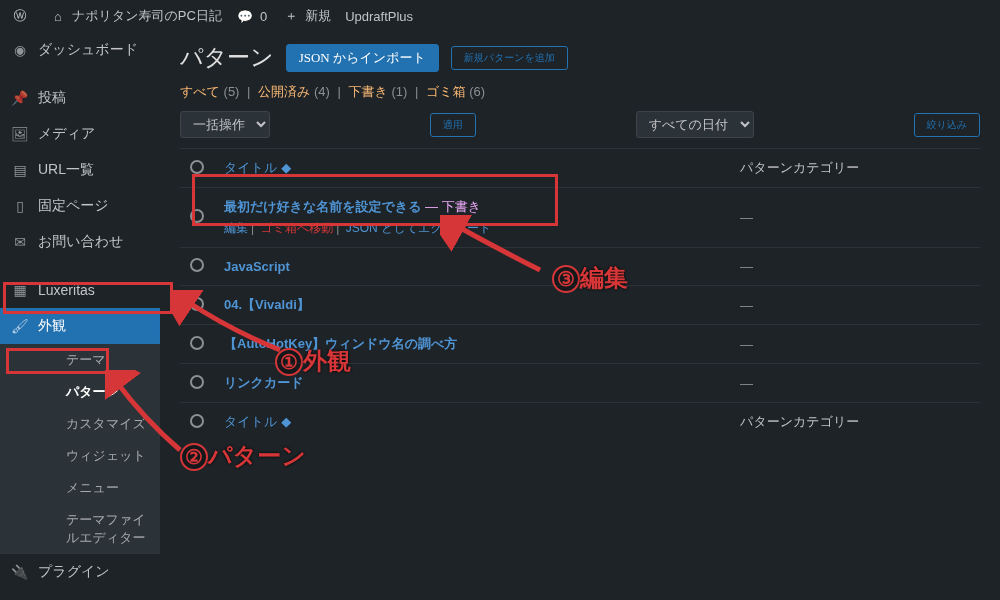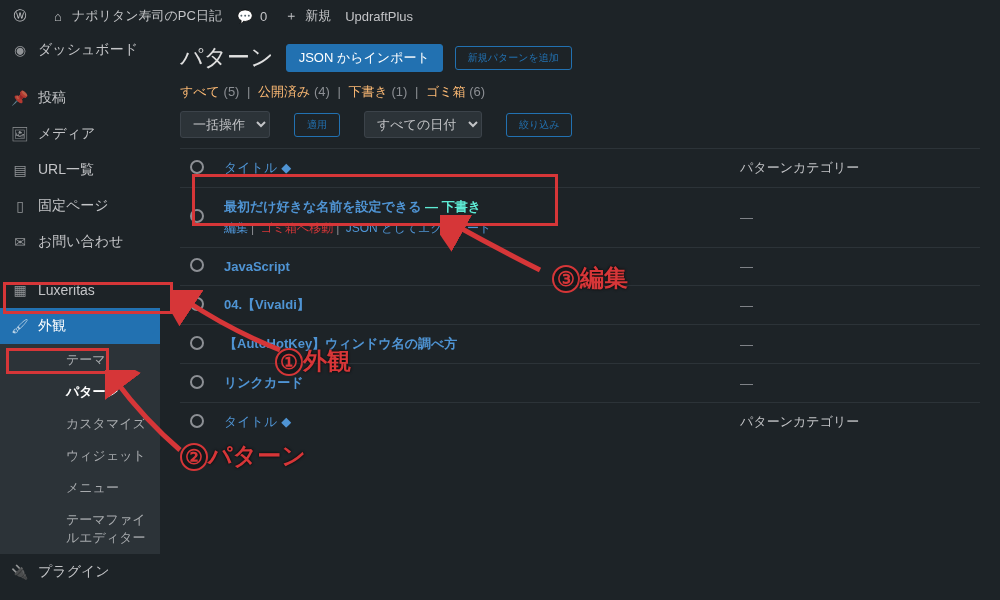--- a/index.html
+++ b/index.html
@@ -12,36 +12,36 @@
   .menu-item { display: flex; align-items: center; padding: 8px 10px; cursor: pointer; color: #c3c4c7; }
   .menu-item .icon { width: 20px; height: 20px; margin-right: 8px; display: inline-flex; align-items: center; justify-content: center; opacity: .7; }
   .menu-item.current { background: #2271b1; color: #fff; position: relative; }
   .menu-item.current::after { content: ""; position: absolute; right: -8px; top: 50%; margin-top: -8px; border: 8px solid transparent; border-left-color: #2271b1; }
   .submenu { background: #2c3338; font-size: 13px; padding-left: 48px; }
   .submenu .sub-item { padding: 7px 12px 7px 18px; color: #a7aaad; cursor: pointer; }
   .submenu .sub-item.current { color: #fff; font-weight: 600; }
   .main { flex: 1; background: #1d2327; padding: 10px 20px; overflow: auto; }
   .header-row { display: flex; align-items: center; gap: 12px; margin-bottom: 10px; }
   .h1 { font-size: 23px; font-weight: 400; color: #e0e0e0; }
-  .btn-primary { background: #2271b1; border: 1px solid #2271b1; color: #fff; padding: 4px 12px; border-radius: 3px; font-size: 13px; cursor: pointer; }
+  .btn-primary { background: #2271b1; border: 1px solid #2271b1; color: #fff; padding: 4px 12px; border-radius: 3px; font-size: 13px; cursor: pointer; font-family: Liberation Serif, serif; }
   .btn-secondary { background: transparent; border: 1px solid #2271b1; color: #2271b1; padding: 4px 12px; border-radius: 3px; font-size: 10px; cursor: pointer; }
   .filters { margin: 10px 0; font-size: 13px; }
   .filters a { color: #fdba74; text-decoration: none; }
   .filters .count { color: #8c8f94; }
   .filters .sep { color: #8c8f94; margin: 0 4px; }
-  .toolbar { display: flex; gap: 24px; align-items: center; margin-bottom: 10px; }
+  .toolbar { display: flex; gap: 24px; align-items: center; margin-bottom: 10px; justify-content: space-between; }
   .toolbar select { background: #2c3338; color: #c3c4c7; border: 1px solid #3c434a; padding: 4px 8px; border-radius: 3px; font-size: 13px; }
   .table { width: 100%; border-collapse: collapse; font-size: 13px; }
   .table th, .table td { text-align: left; padding: 10px 10px; border-top: 1px solid #2c3338; }
   .table th { color: #4f94d4; font-weight: 400; cursor: pointer; }
   .table th.cat { color: #c3c4c7; }
   .table td.cb { width: 30px; }
   .radio { width: 14px; height: 14px; border: 2px solid #8c8f94; border-radius: 50%; display: inline-block; }
   .row-title { color: #4f94d4; font-weight: 600; cursor: pointer; }
-  .draft { color: #5eead4; font-weight: 700; }
+  .draft { color: #f0abfc; font-weight: 400; }
   .row-actions { font-size: 12px; margin-top: 4px; }
   .row-actions a { color: #4f94d4; text-decoration: none; }
   .row-actions a.danger { color: #d63638; }
   .row-actions .sep { color: #8c8f94; margin: 0 3px; }
   .dash { color: #8c8f94; }
   .hl { position: absolute; border: 3px solid #d63638; pointer-events: none; z-index: 50; }
   .anno { position: absolute; pointer-events: none; z-index: 60; }
   .anno-label { color: #d63638; font-size: 24px; font-weight: 700; text-shadow: 0 0 3px #000; }
   .anno-num { color: #d63638; font-size: 20px; font-weight: 700; border: 2px solid #d63638; border-radius: 50%; width: 28px; height: 28px; display: inline-flex; align-items: center; justify-content: center; background: rgba(0,0,0,0.3); }
   svg.arrow { position: absolute; z-index: 55; pointer-events: none; }

